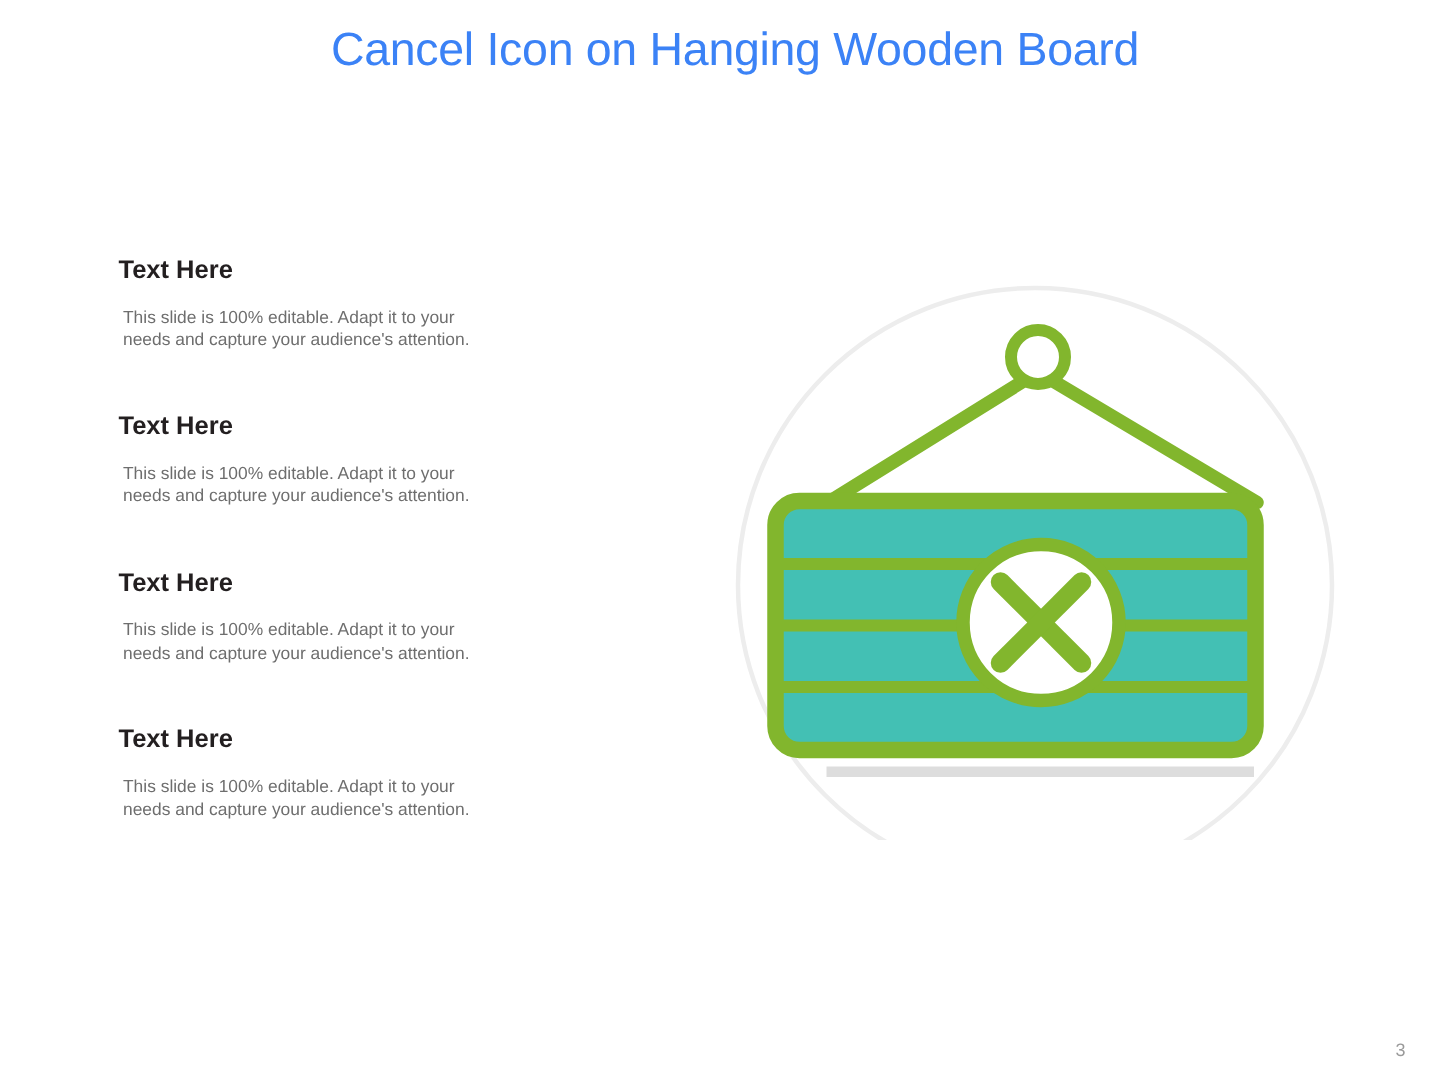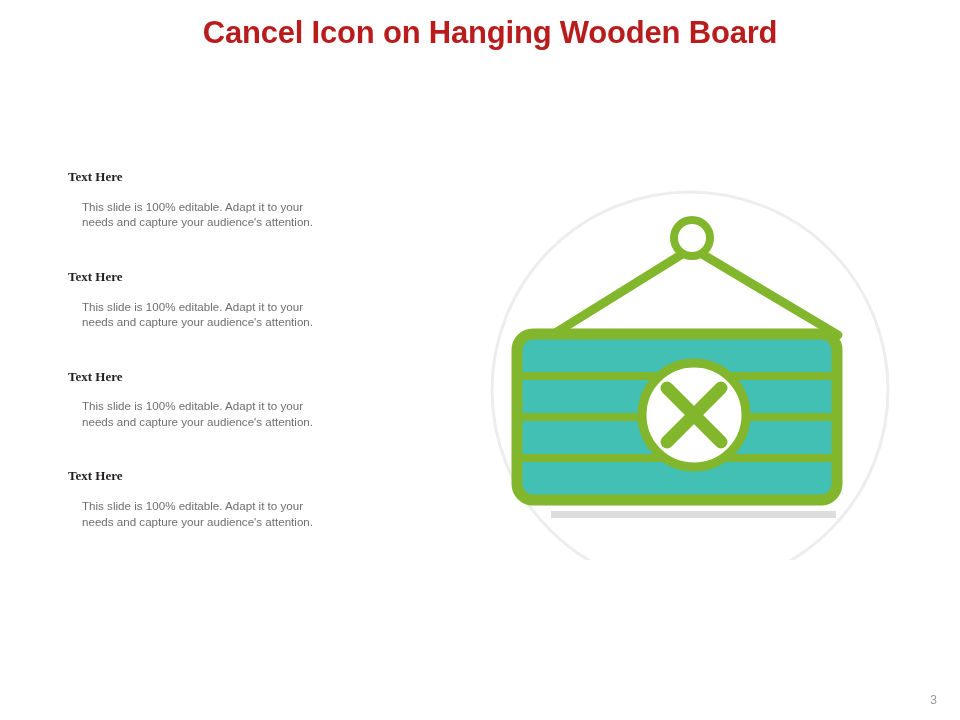--- a/index.html
+++ b/index.html
@@ -25,45 +25,44 @@
   }
 
   
   .slide-title {
     position: absolute;
     left: 70px;
     top: 16px;
     width: 840px;
     text-align: center;
     font-size: 31px;
-    font-weight: bold;
+    font-weight: normal;
     letter-spacing: -0.2px;
-    color: #b91c1c;
+    color: #3b82f6;
     line-height: 1.1;
     white-space: nowrap;
   }
 
   
   .text-column {
     position: absolute;
     left: 68px;
     top: 170px;
     width: 300px;
   }
   .text-block {
     margin-bottom: 40px;
   }
   .text-block:last-child { margin-bottom: 0; }
   .block-heading {
-    font-size: 13px;
+    font-size: 17px;
     font-weight: bold;
     color: #231f20;
-    margin: 0 0 11px 0;
+    margin: 0 0 11px 11px;
     line-height: 1.15;
-    font-family: Liberation Serif, serif;
   }
   .block-body {
     font-size: 11.6px;
     color: #6e6e6e;
     line-height: 1.33;
     margin: 14px;
     width: 252px;
   }
 
   

